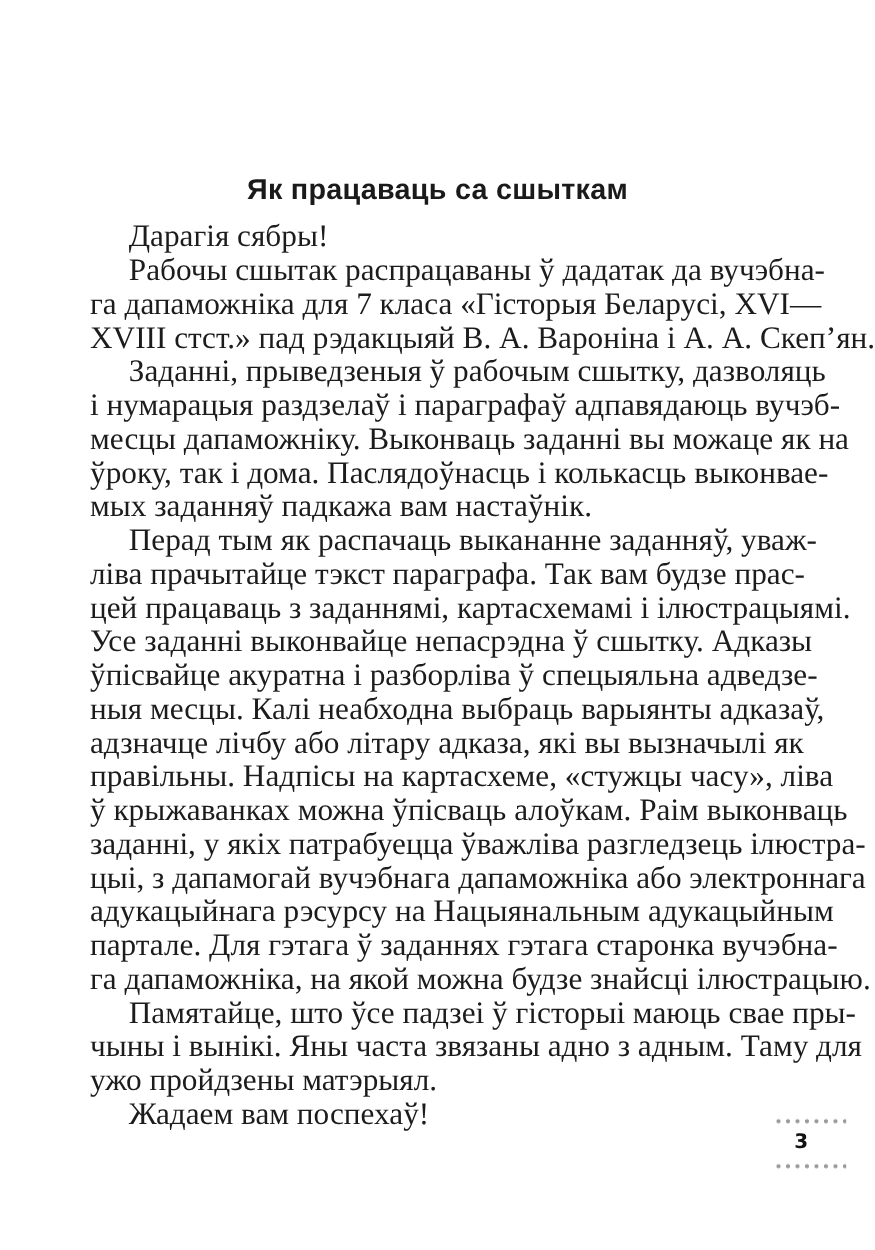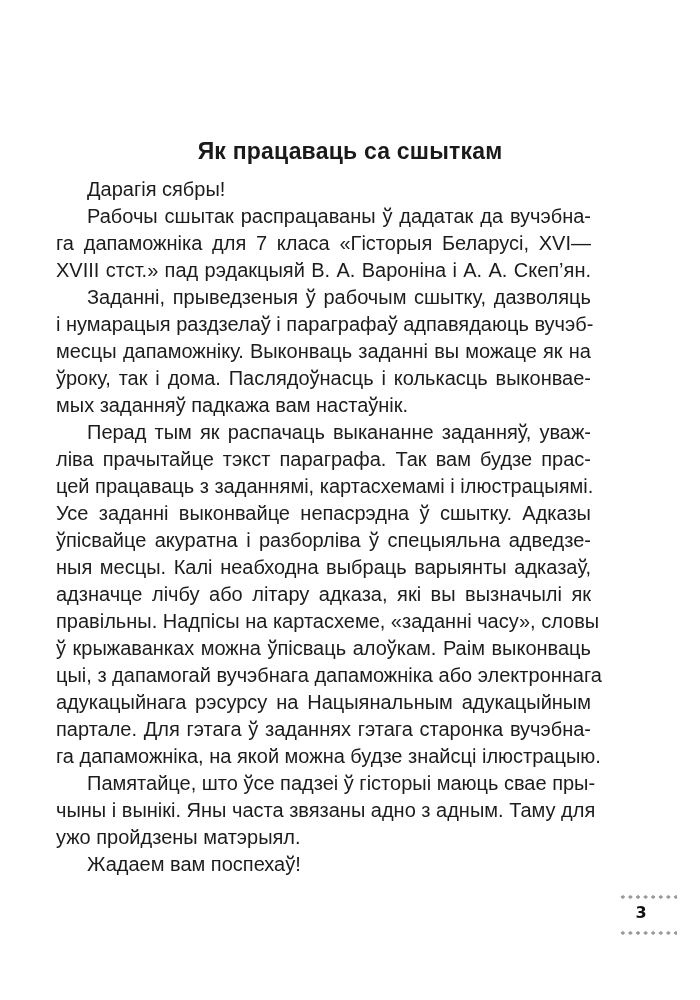--- a/index.html
+++ b/index.html
@@ -4,23 +4,23 @@
 <style>
   html, body { margin: 0; padding: 0; background: #ffffff; }
   body { width: 700px; height: 1000px; position: relative; overflow: hidden; }
   .title {
     position: absolute; left: 0; width: 700px; top: 138px;
     text-align: center;
     font-family: Liberation Sans, sans-serif; font-weight: bold;
     font-size: 23px; color: #1a1a1a; letter-spacing: 0.2px;
   }
   .body {
-    position: absolute; left: 56px; top: 176px; width: 535px;
-    font-family: Liberation Sans, sans-serif;
-    font-size: 20px; line-height: 27px; color: #1c1c1c;
+    position: absolute; left: 72px; top: 176px; width: 535px;
+    font-family: Liberation Serif, serif;
+    font-size: 25px; line-height: 27px; color: #1c1c1c;
   }
   .line { display: block; white-space: nowrap; text-align: justify; text-align-last: justify; height: 27px; }
   .line.indent { padding-left: 31px; }
   .line.last { text-align-last: left; }
   .pagebox {
     position: absolute; left: 619px; top: 895px; width: 58px; height: 44px;
   }
   .dots {
     position: absolute; left: 0; width: 58px; height: 4px;
     background-image: radial-gradient(circle, #9a9a9a 1.5px, transparent 1.8px);
@@ -48,22 +48,23 @@
     <span class="line">месцы дапаможніку. Выконваць заданні вы можаце як на</span>
     <span class="line">ўроку, так і дома. Паслядоўнасць і колькасць выконвае-</span>
     <span class="line last">мых заданняў падкажа вам настаўнік.</span>
     <span class="line indent">Перад тым як распачаць выкананне заданняў, уваж-</span>
     <span class="line">ліва прачытайце тэкст параграфа. Так вам будзе прас-</span>
     <span class="line">цей працаваць з заданнямі, картасхемамі і ілюстрацыямі.</span>
     <span class="line">Усе заданні выконвайце непасрэдна ў сшытку. Адказы</span>
     <span class="line">ўпісвайце акуратна і разборліва ў спецыяльна адведзе-</span>
     <span class="line">ныя месцы. Калі неабходна выбраць варыянты адказаў,</span>
     <span class="line">адзначце лічбу або літару адказа, які вы вызначылі як</span>
-    <span class="line">правільны. Надпісы на картасхеме, «заданні часу», словы</span>
+    <span class="line">правільны. Надпісы на картасхеме, «стужцы часу», ліва</span>
     <span class="line">ў крыжаванках можна ўпісваць алоўкам. Раім выконваць</span>
+    <span class="line">заданні, у якіх патрабуецца ўважліва разгледзець ілюстра-</span>
     <span class="line">цыі, з дапамогай вучэбнага дапаможніка або электроннага</span>
     <span class="line">адукацыйнага рэсурсу на Нацыянальным адукацыйным</span>
     <span class="line">партале. Для гэтага ў заданнях гэтага старонка вучэбна-</span>
     <span class="line">га дапаможніка, на якой можна будзе знайсці ілюстрацыю.</span>
     <span class="line indent">Памятайце, што ўсе падзеі ў гісторыі маюць свае пры-</span>
     <span class="line">чыны і вынікі. Яны часта звязаны адно з адным. Таму для</span>
     <span class="line last">ужо пройдзены матэрыял.</span>
     <span class="line indent last">Жадаем вам поспехаў!</span>
   </div>
 

